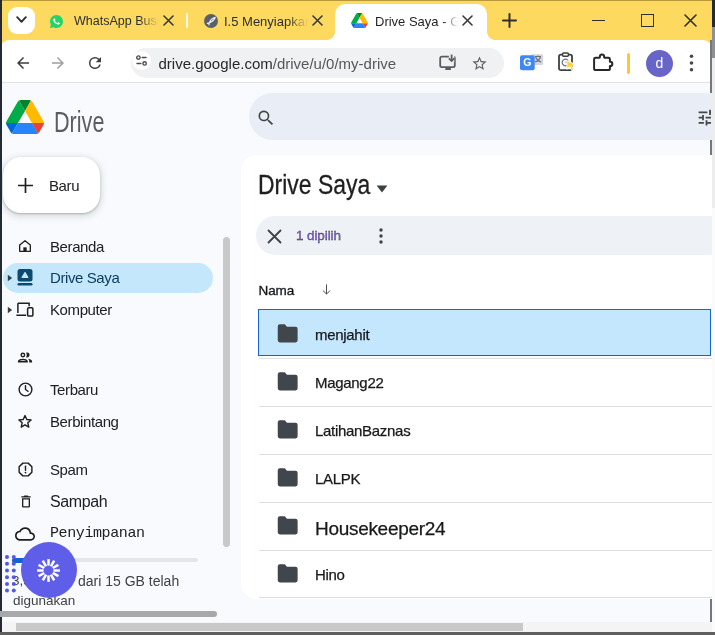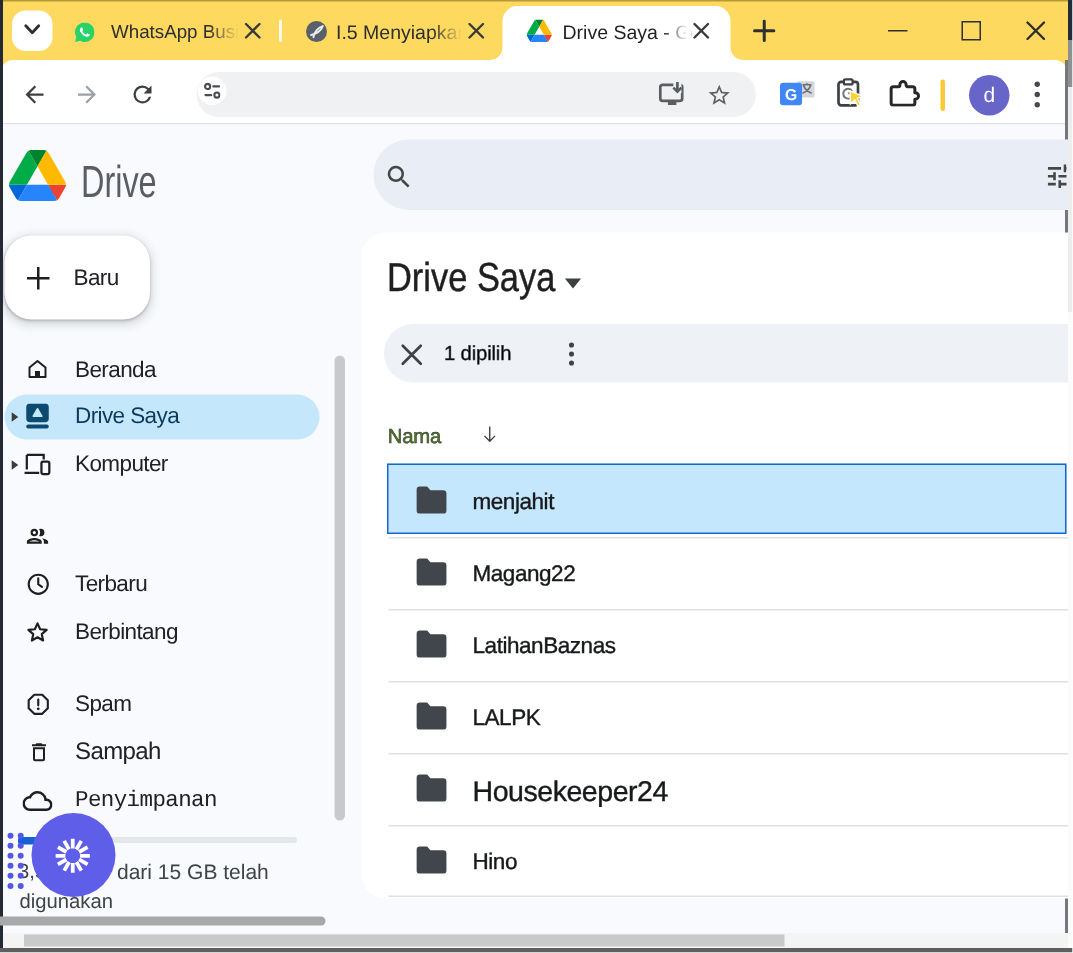--- a/index.html
+++ b/index.html
@@ -91,20 +91,21 @@
   </svg>
 
   <div class="abs" style="left:130.5px;top:48px;width:373.5px;height:29.5px;background:#f0f1f2;border-radius:15px;"></div>
   <div class="abs" style="left:131.5px;top:51px;width:19px;height:19px;background:#fff;border-radius:50%;"></div>
   <svg class="abs ico" style="left:135.5px;top:55px" width="11" height="11" viewBox="0 0 11 11">
     <circle cx="2.4" cy="2.6" r="1.7" fill="none" stroke="#494c50" stroke-width="1.4"></circle>
     <path d="M6.2 2.6 H10" stroke="#494c50" stroke-width="1.5" stroke-linecap="round"></path>
     <circle cx="8.6" cy="8.4" r="1.7" fill="none" stroke="#494c50" stroke-width="1.4"></circle>
     <path d="M1 8.4 H4.8" stroke="#494c50" stroke-width="1.5" stroke-linecap="round"></path>
   </svg>
+  <div class="abs" style="left:158.5px;top:55.5px;font-size:15px;line-height:15px;color:#27292c;white-space:nowrap;">drive.google.com<span style="color:#55585c">/drive/u/0/my-drive</span></div>
 
   <svg class="abs ico" style="left:439px;top:54px" width="18" height="17" viewBox="0 0 18 17">
     <rect x="1.2" y="2.6" width="14.6" height="10.6" rx="1.6" fill="none" stroke="#5a5e63" stroke-width="1.8"></rect>
     <path d="M12.6 0 V8.2" stroke="#f0f1f2" stroke-width="5.4"></path>
     <path d="M12.6 0.6 V6.8" stroke="#5a5e63" stroke-width="1.8"></path>
     <path d="M9.9 4.4 L12.6 7.1 L15.3 4.4" fill="none" stroke="#5a5e63" stroke-width="1.8"></path>
     <rect x="6.3" y="13.8" width="5.6" height="2.2" fill="#5a5e63"></rect>
   </svg>
 
   <svg class="abs ico" style="left:471px;top:54.5px" width="17" height="17" viewBox="0 0 24 24">
@@ -240,28 +241,28 @@
   <div class="abs" style="left:241px;top:155px;width:471px;height:444px;background:#fff;border-radius:16px 0 0 16px;overflow:hidden;">
     <div class="abs" style="left:17px;top:15px;font-size:27px;color:#1f1f1f;-webkit-text-stroke:0.3px #1f1f1f;transform:scaleX(0.85);transform-origin:0 0;">Drive Saya</div>
     <svg class="abs ico" style="left:135px;top:30px" width="12" height="8" viewBox="0 0 12 8">
         <path d="M0.6 0.6 H11.4 L6 7.4 Z" fill="#3c4043"></path>
       </svg>
 
     <div class="abs" style="left:14.5px;top:61px;width:456.5px;height:39px;background:#eef1f5;border-radius:20px 0 0 20px;"></div>
     <svg class="abs ico" style="left:26px;top:73.5px" width="15" height="15" viewBox="0 0 15 15">
       <path d="M1.5 1.5 L13.5 13.5 M13.5 1.5 L1.5 13.5" stroke="#3f4346" stroke-width="1.8" stroke-linecap="round"></path>
     </svg>
-    <div class="abs" style="left:55px;top:73px;font-size:13.5px;color:#000000;letter-spacing:-0.1px;-webkit-text-stroke:0.35px #3c4043;">1 dipilih</div>
+    <div class="abs" style="left:55px;top:73px;font-size:13.5px;color:#8b5cf6;letter-spacing:-0.1px;-webkit-text-stroke:0.35px #3c4043;">1 dipilih</div>
     <svg class="abs ico" style="left:138px;top:72.5px" width="4" height="16" viewBox="0 0 4 16">
       <circle cx="2" cy="2" r="1.7" fill="#3f4346"></circle>
         <circle cx="2" cy="8" r="1.7" fill="#3f4346"></circle>
         <circle cx="2" cy="14" r="1.7" fill="#3f4346"></circle>
     </svg>
 
-    <div class="abs" style="left:17.5px;top:128px;font-size:13.5px;color:#4d7c0f;letter-spacing:-0.1px;-webkit-text-stroke:0.4px #3c4043;">Nama</div>
+    <div class="abs" style="left:17.5px;top:128px;font-size:13.5px;color:#000000;letter-spacing:-0.1px;-webkit-text-stroke:0.4px #3c4043;">Nama</div>
     <svg class="abs ico" style="left:79px;top:128px" width="13" height="13" viewBox="0 0 24 24">
       <path fill="none" stroke="#3c4043" stroke-width="1.7" d="M12 2.5 V20 M5.5 14 L12 20.5 L18.5 14"></path>
     </svg>
 
     <div class="abs" style="left:17px;top:154px;width:453px;height:47px;background:#c5e7fd;border:1.6px solid #1565d3;box-sizing:border-box;"></div>
     <div class="abs" style="left:17.5px;top:203px;width:453.5px;height:1px;background:#e0e0e0;"></div>
     <div class="abs" style="left:17.5px;top:251px;width:453.5px;height:1px;background:#e0e0e0;"></div>
     <div class="abs" style="left:17.5px;top:299px;width:453.5px;height:1px;background:#e0e0e0;"></div>
     <div class="abs" style="left:17.5px;top:347px;width:453.5px;height:1px;background:#e0e0e0;"></div>
     <div class="abs" style="left:17.5px;top:395px;width:453.5px;height:1px;background:#e0e0e0;"></div>

